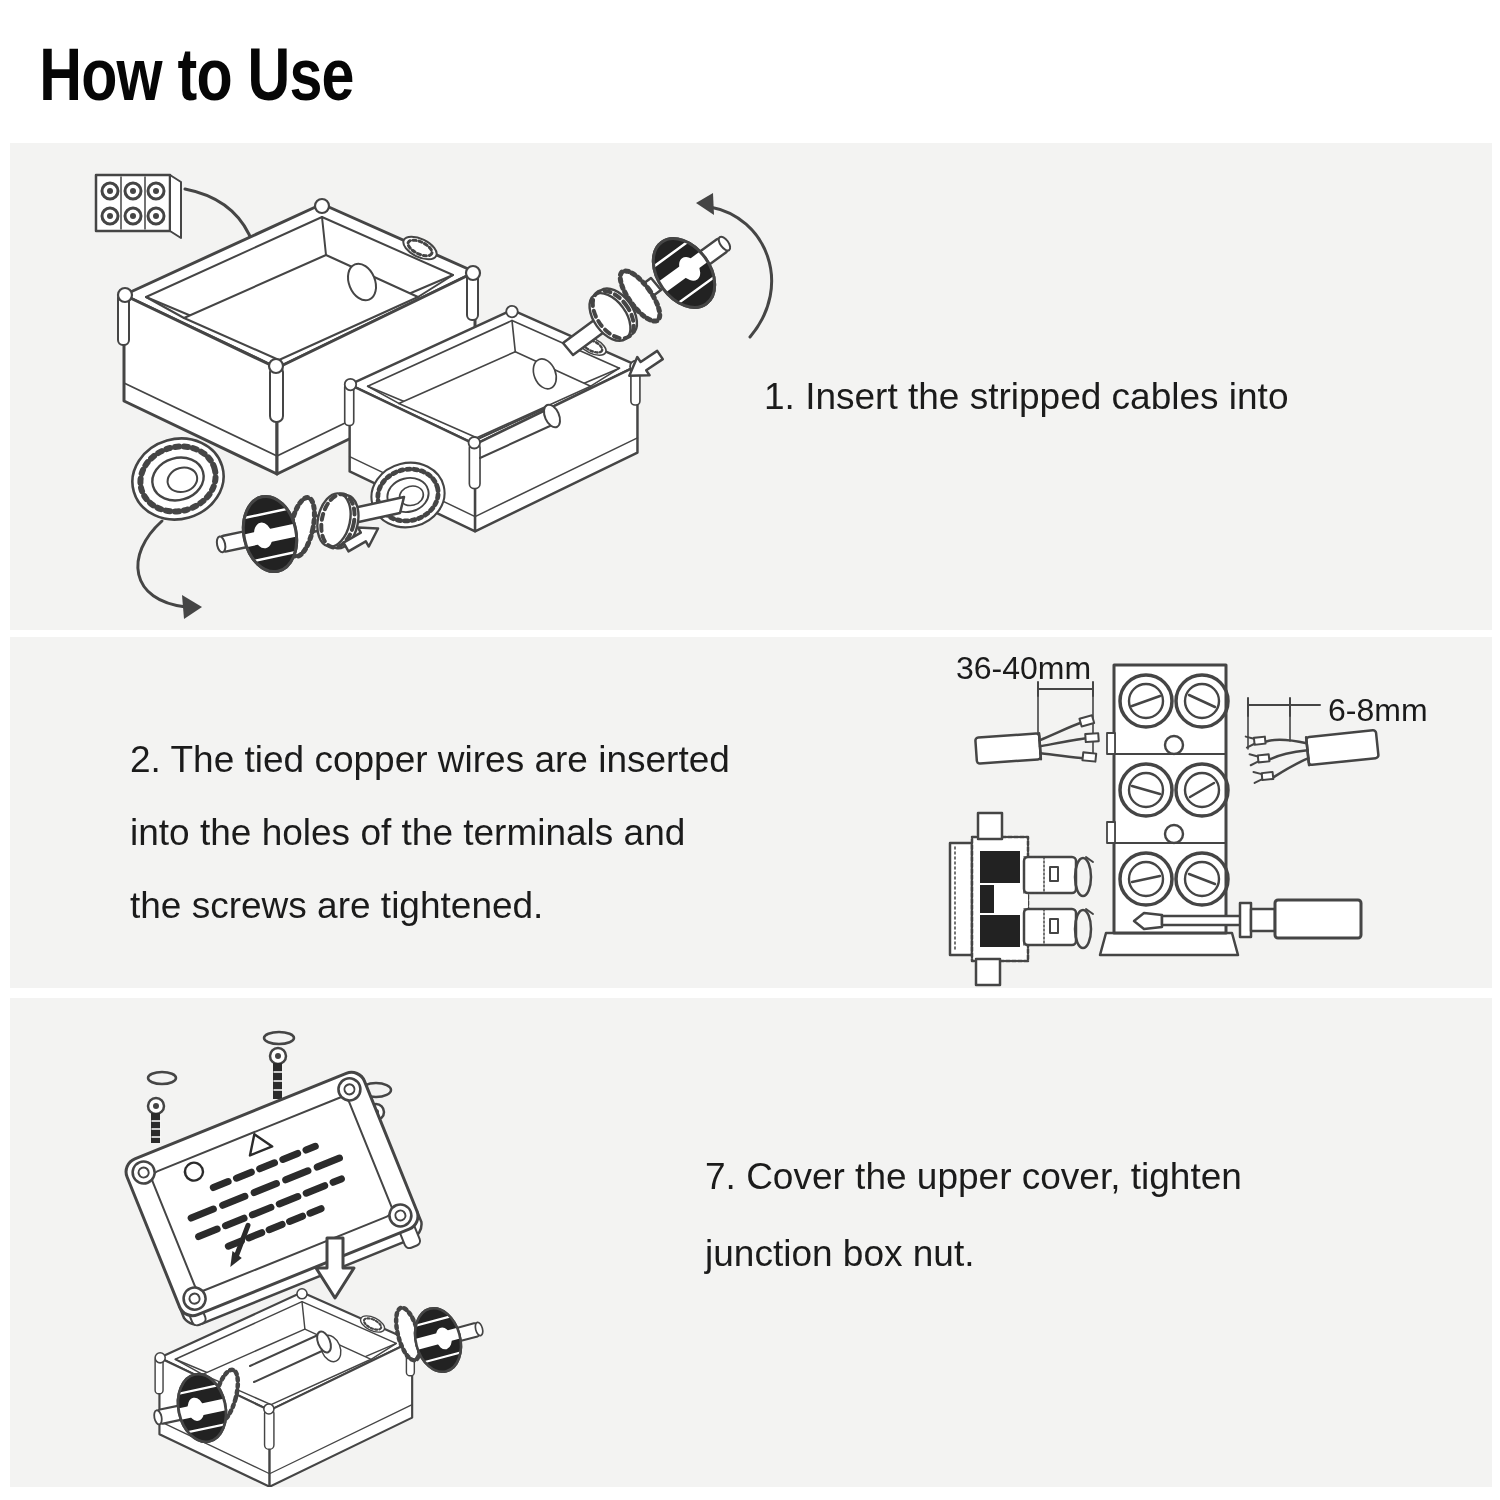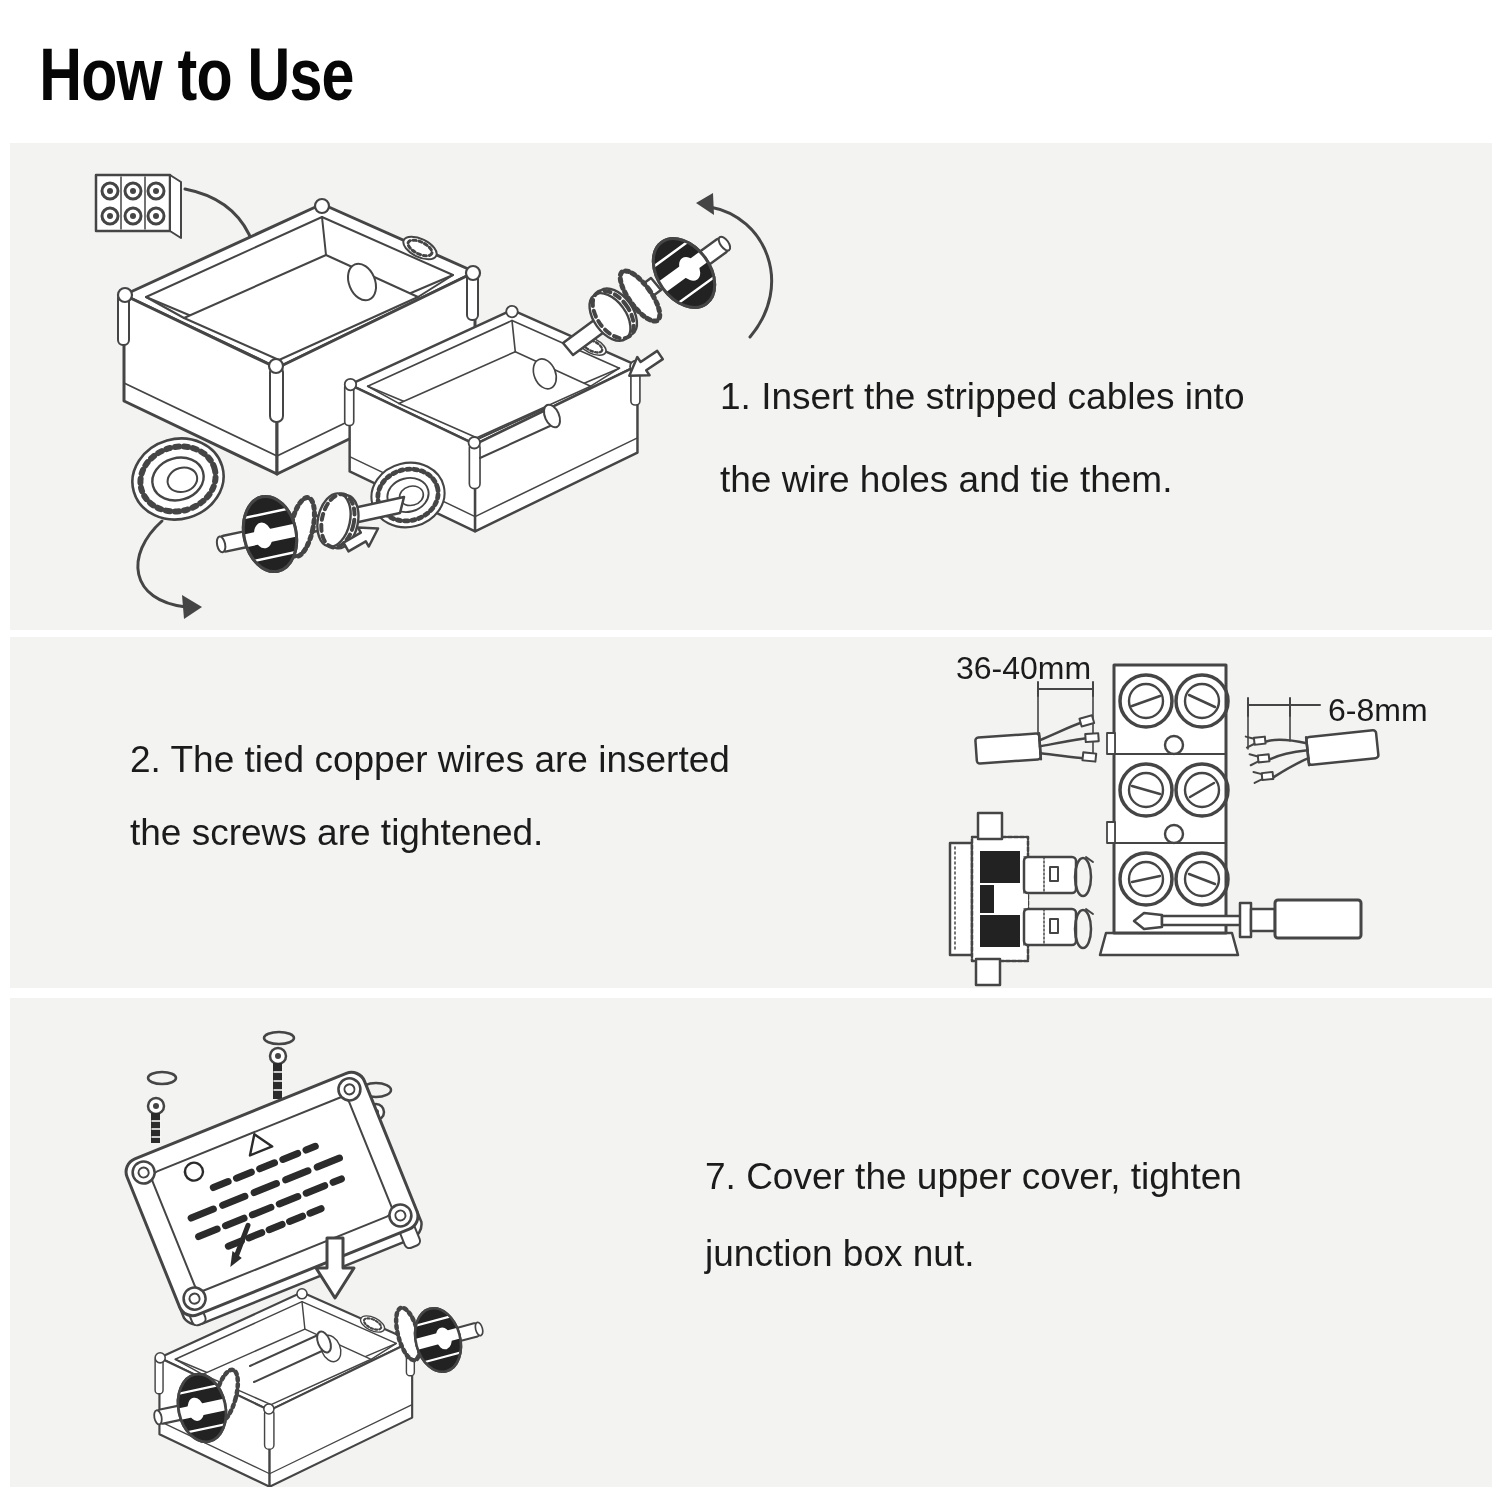--- a/index.html
+++ b/index.html
@@ -22,21 +22,21 @@
     position:absolute;left:10px;width:1482px;background:var(--panel-background);
   }
   .panel-1{top:143px;height:487px;}
   .panel-2{top:637px;height:351px;}
   .panel-3{top:998px;height:489px;}
   svg.illus{position:absolute;left:0;top:0;width:100%;height:100%;display:block;}
   .step{
     position:absolute;font-size:37px;color:var(--text);white-space:nowrap;
   }
   .step div{height:1em;}
-  .step-1{left:710px;top:212px;line-height:83px;}
+  .step-1{left:754px;top:212px;line-height:83px;text-align:center;}
   .step-2{left:120px;top:86px;line-height:73px;}
   .step-3{left:695px;top:140px;line-height:77px;}
   .step-1 div,.step-2 div,.step-3 div{height:auto;}
   text.dim{
     font-family:"Liberation Sans", sans-serif;font-size:32px;fill:#1b1b1b;
     stroke:none;
   }
 </style>
 </head>
 <body>
@@ -168,21 +168,20 @@
       <g>
         <path d="M152,378 C114,412 120,458 176,464" stroke-width="3"></path>
         <polygon points="192,464 172,452 174,476" fill="#454545" stroke="none"></polygon>
       </g>
       <use href="#blockArrow" transform="translate(336,404) rotate(-30)" fill="#fff"></use>
     </g>
   </svg>
 
   <div class="step step-1">
     <div>1. Insert the stripped cables into</div>
-    <div>the wire holes and tie them.</div>
   </div>
 </section>
 
 <section class="panel panel-2">
   <svg class="illus" viewBox="0 0 1482 351" stroke="#454545" fill="none" stroke-width="2.5" stroke-linecap="round" stroke-linejoin="round">
 
     <g>
       <text class="dim" x="946" y="42">36-40mm</text>
       <path d="M1028,52 H1083 M1028,45 V59 M1083,45 V59" stroke-width="2"></path>
       <path d="M1028,52 V104 M1083,52 V122" stroke-width="1.6"></path>
@@ -293,20 +292,21 @@
       <path d="M1124,284 L1134,276 L1152,278 L1152,290 L1134,292 Z" fill="#fff"></path>
       <rect x="1152" y="279" width="80" height="9" fill="#fff"></rect>
       <rect x="1230" y="266" width="11" height="34" fill="#fff"></rect>
       <rect x="1241" y="272" width="24" height="22" fill="#fff"></rect>
       <rect x="1265" y="263" width="86" height="38" rx="3" fill="#fff" stroke-width="3"></rect>
     </g>
   </svg>
 
   <div class="step step-2">
     <div>2. The tied copper wires are inserted</div>
+    <div>into the holes of the terminals and</div>
     <div>the screws are tightened.</div>
   </div>
 </section>
 
 <section class="panel panel-3">
   <svg class="illus" viewBox="0 0 1482 489" stroke="#454545" fill="none" stroke-width="2.5" stroke-linecap="round" stroke-linejoin="round">
 
     <g>
       <g>
         <ellipse cx="152" cy="80" rx="14" ry="6"></ellipse>

